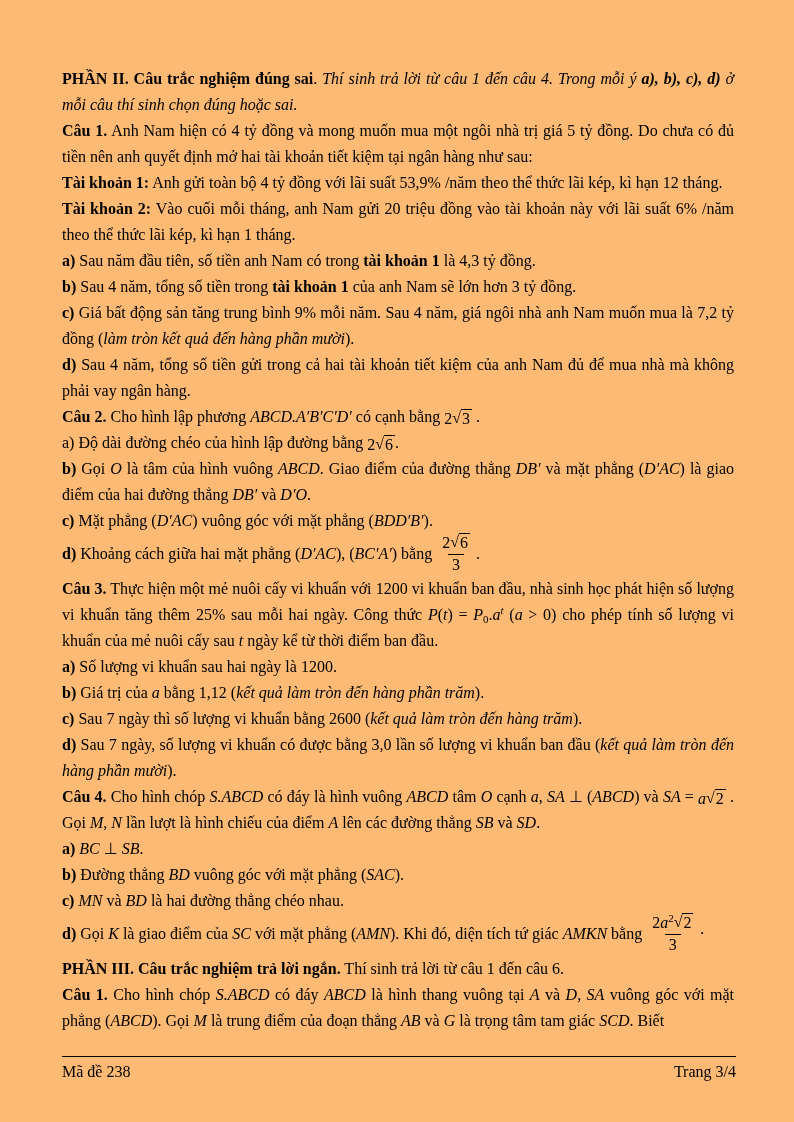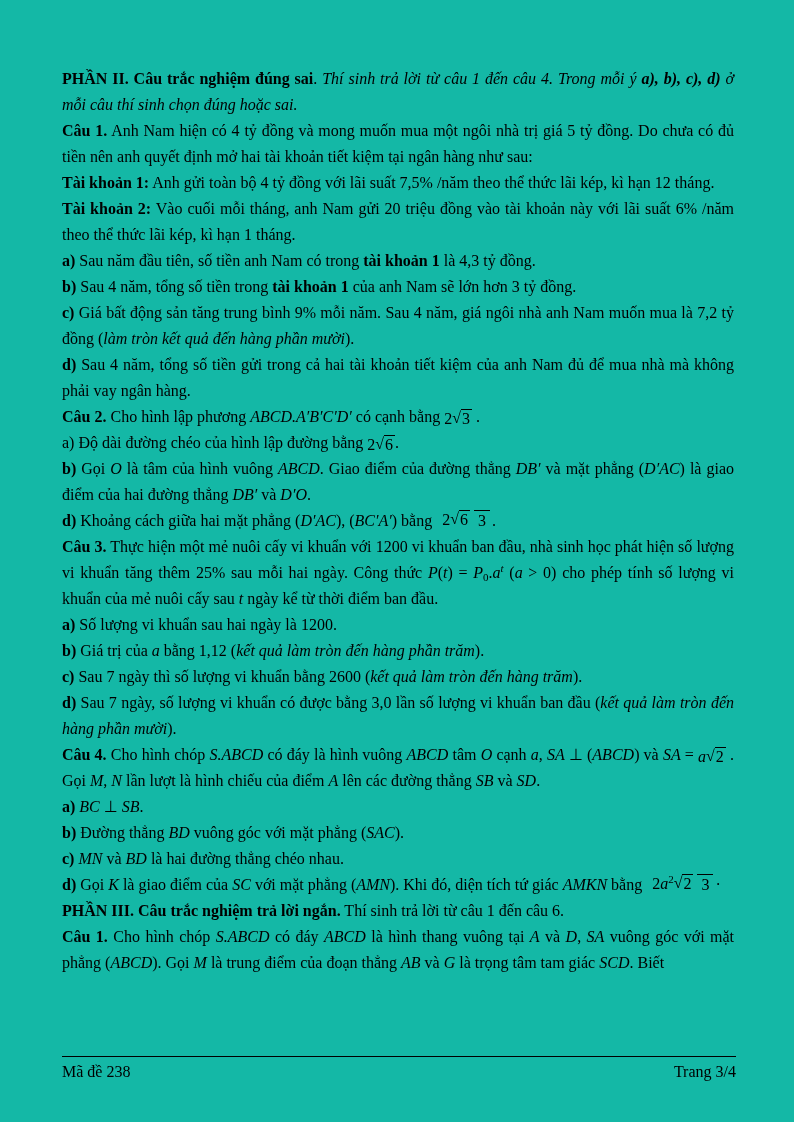--- a/index.html
+++ b/index.html
@@ -1,66 +1,67 @@
 <!DOCTYPE html>
 <html lang="vi"><head>
 <meta charset="utf-8">
 <style>
   html,body{margin:0;padding:0;background:#888;}
   .page{
-    width:794px;height:1122px;margin:0 auto;background:#14b8a6;
+    width:794px;height:1122px;margin:0 auto;background:#fdba74;
     box-sizing:border-box;position:relative;
     padding:66px 60px 0 62px;
     font-family:"Liberation Serif", serif;
     font-size:16px;line-height:26px;color:#000;
   }
   p{margin:0;text-align:justify;}
   p b{font-weight:bold;}
   p i{font-style:italic;}
   .bi{font-weight:bold;font-style:italic;}
   sub,sup{font-size:11px;line-height:0;}
   sub{vertical-align:-3px;}
   sup{vertical-align:6px;}
   sup.it,i sup{font-style:italic;}
   
   .sq{white-space:nowrap;display:inline-block;line-height:1;vertical-align:-2px;}
   .sq .sign{display:inline-block;transform:translateY(-1px);}
   .sq .rad{display:inline-block;border-top:1.2px solid #000;padding:1px 2px 0 1px;}
   
   .frac{
-    display:inline-flex;flex-direction:row;align-items:center;
+    display:inline-flex;flex-direction:column;align-items:center;
     vertical-align:middle;line-height:18px;padding:0 2px;text-align:center;
     transform:translateY(-2px);
   }
   .frac .num{display:block;padding:1px 4px 2px 4px;}
   .frac .den{display:block;border-top:1.2px solid #000;padding:1px 4px 0 4px;}
   .frac .sq{vertical-align:0;}
   
   .footer{
     position:absolute;left:62px;right:58px;top:1056px;
     border-top:1.2px solid #000;
     display:flex;justify-content:space-between;
     padding-top:5px;font-size:16px;line-height:20px;
   }
 </style>
 </head>
 <body>
 
 <div class="page">
   <p><b>PHẦN II. Câu trắc nghiệm đúng sai</b><span>. </span><i>Thí sinh trả lời từ câu 1 đến câu 4. Trong mỗi ý </i><span class="bi">a), b), c), d)</span><i> ở mỗi câu thí sinh chọn đúng hoặc sai.</i></p>
   <p><b>Câu 1.</b><span> Anh Nam hiện có 4 tỷ đồng và mong muốn mua một ngôi nhà trị giá 5 tỷ đồng. Do chưa có đủ tiền nên anh quyết định mở hai tài khoản tiết kiệm tại ngân hàng như sau:</span></p>
-  <p><b>Tài khoản 1:</b><span> Anh gửi toàn bộ 4 tỷ đồng với lãi suất 7,5% /năm theo thể thức lãi kép, kì hạn 12 tháng.</span></p>
+  <p><b>Tài khoản 1:</b><span> Anh gửi toàn bộ 4 tỷ đồng với lãi suất 53,9% /năm theo thể thức lãi kép, kì hạn 12 tháng.</span></p>
   <p><b>Tài khoản 2:</b><span> Vào cuối mỗi tháng, anh Nam gửi 20 triệu đồng vào tài khoản này với lãi suất 6% /năm theo thể thức lãi kép, kì hạn 1 tháng.</span></p>
   <p><b>a)</b><span> Sau năm đầu tiên, số tiền anh Nam có trong </span><b>tài khoản 1</b><span> là 4,3 tỷ đồng.</span></p>
   <p><b>b)</b><span> Sau 4 năm, tổng số tiền trong </span><b>tài khoản 1</b><span> của anh Nam sẽ lớn hơn 3 tỷ đồng.</span></p>
   <p><b>c)</b><span> Giá bất động sản tăng trung bình 9% mỗi năm. Sau 4 năm, giá ngôi nhà anh Nam muốn mua là 7,2 tỷ đồng (</span><i>làm tròn kết quả đến hàng phần mười</i><span>).</span></p>
   <p><b>d)</b><span> Sau 4 năm, tổng số tiền gửi trong cả hai tài khoản tiết kiệm của anh Nam đủ để mua nhà mà không phải vay ngân hàng.</span></p>
   <p><b>Câu 2.</b><span> Cho hình lập phương </span><i>ABCD.A′B′C′D′</i><span> có cạnh bằng </span><span class="sq"><span><span>2</span></span><span class="sign">√</span><span class="rad">3</span></span><span> .</span></p>
   <p><span>a) Độ dài đường chéo của hình lập đường bằng </span><span class="sq"><span><span>2</span></span><span class="sign">√</span><span class="rad">6</span></span><span>.</span></p>
   <p><b>b)</b><span> Gọi </span><i>O</i><span> là tâm của hình vuông </span><i>ABCD</i><span>. Giao điểm của đường thẳng </span><i>DB′</i><span> và mặt phẳng (</span><i>D′AC</i><span>) là giao điểm của hai đường thẳng </span><i>DB′</i><span> và </span><i>D′O</i><span>.</span></p>
+  <p><b>c)</b><span> Mặt phẳng (</span><i>D′AC</i><span>) vuông góc với mặt phẳng (</span><i>BDD′B′</i><span>).</span></p>
   <p><b>d)</b><span> Khoảng cách giữa hai mặt phẳng (</span><i>D′AC</i><span>), (</span><i>BC′A′</i><span>) bằng </span><span class="frac">
         <span class="num"><span class="sq"><span><span>2</span></span><span class="sign">√</span><span class="rad">6</span></span></span>
         <span class="den"><span>3</span></span>
       </span><span>.</span></p>
   <p><b>Câu 3.</b><span> Thực hiện một mẻ nuôi cấy vi khuẩn với 1200 vi khuẩn ban đầu, nhà sinh học phát hiện số lượng vi khuẩn tăng thêm 25% sau mỗi hai ngày. Công thức </span><i>P</i><span>(</span><i>t</i><span>) = </span><i>P</i><sub>0</sub><span>.</span><i>a</i><sup class="it">t</sup><span> (</span><i>a</i><span> &gt; 0) cho phép tính số lượng vi khuẩn của mẻ nuôi cấy sau </span><i>t</i><span> ngày kể từ thời điểm ban đầu.</span></p>
   <p><b>a)</b><span> Số lượng vi khuẩn sau hai ngày là 1200.</span></p>
   <p><b>b)</b><span> Giá trị của </span><i>a</i><span> bằng 1,12 (</span><i>kết quả làm tròn đến hàng phần trăm</i><span>).</span></p>
   <p><b>c)</b><span> Sau 7 ngày thì số lượng vi khuẩn bằng 2600 (</span><i>kết quả làm tròn đến hàng trăm</i><span>).</span></p>
   <p><b>d)</b><span> Sau 7 ngày, số lượng vi khuẩn có được bằng 3,0 lần số lượng vi khuẩn ban đầu (</span><i>kết quả làm tròn đến hàng phần mười</i><span>).</span></p>
   <p><b>Câu 4.</b><span> Cho hình chóp </span><i>S.ABCD</i><span> có đáy là hình vuông </span><i>ABCD</i><span> tâm </span><i>O</i><span> cạnh </span><i>a</i><span>, </span><i>SA</i><span> ⊥ (</span><i>ABCD</i><span>) và </span><i>SA</i><span> = </span><span class="sq"><span><i>a</i></span><span class="sign">√</span><span class="rad">2</span></span><span> . Gọi </span><i>M</i><span>, </span><i>N</i><span> lần lượt là hình chiếu của điểm </span><i>A</i><span> lên các đường thẳng </span><i>SB</i><span> và </span><i>SD</i><span>.</span></p>

